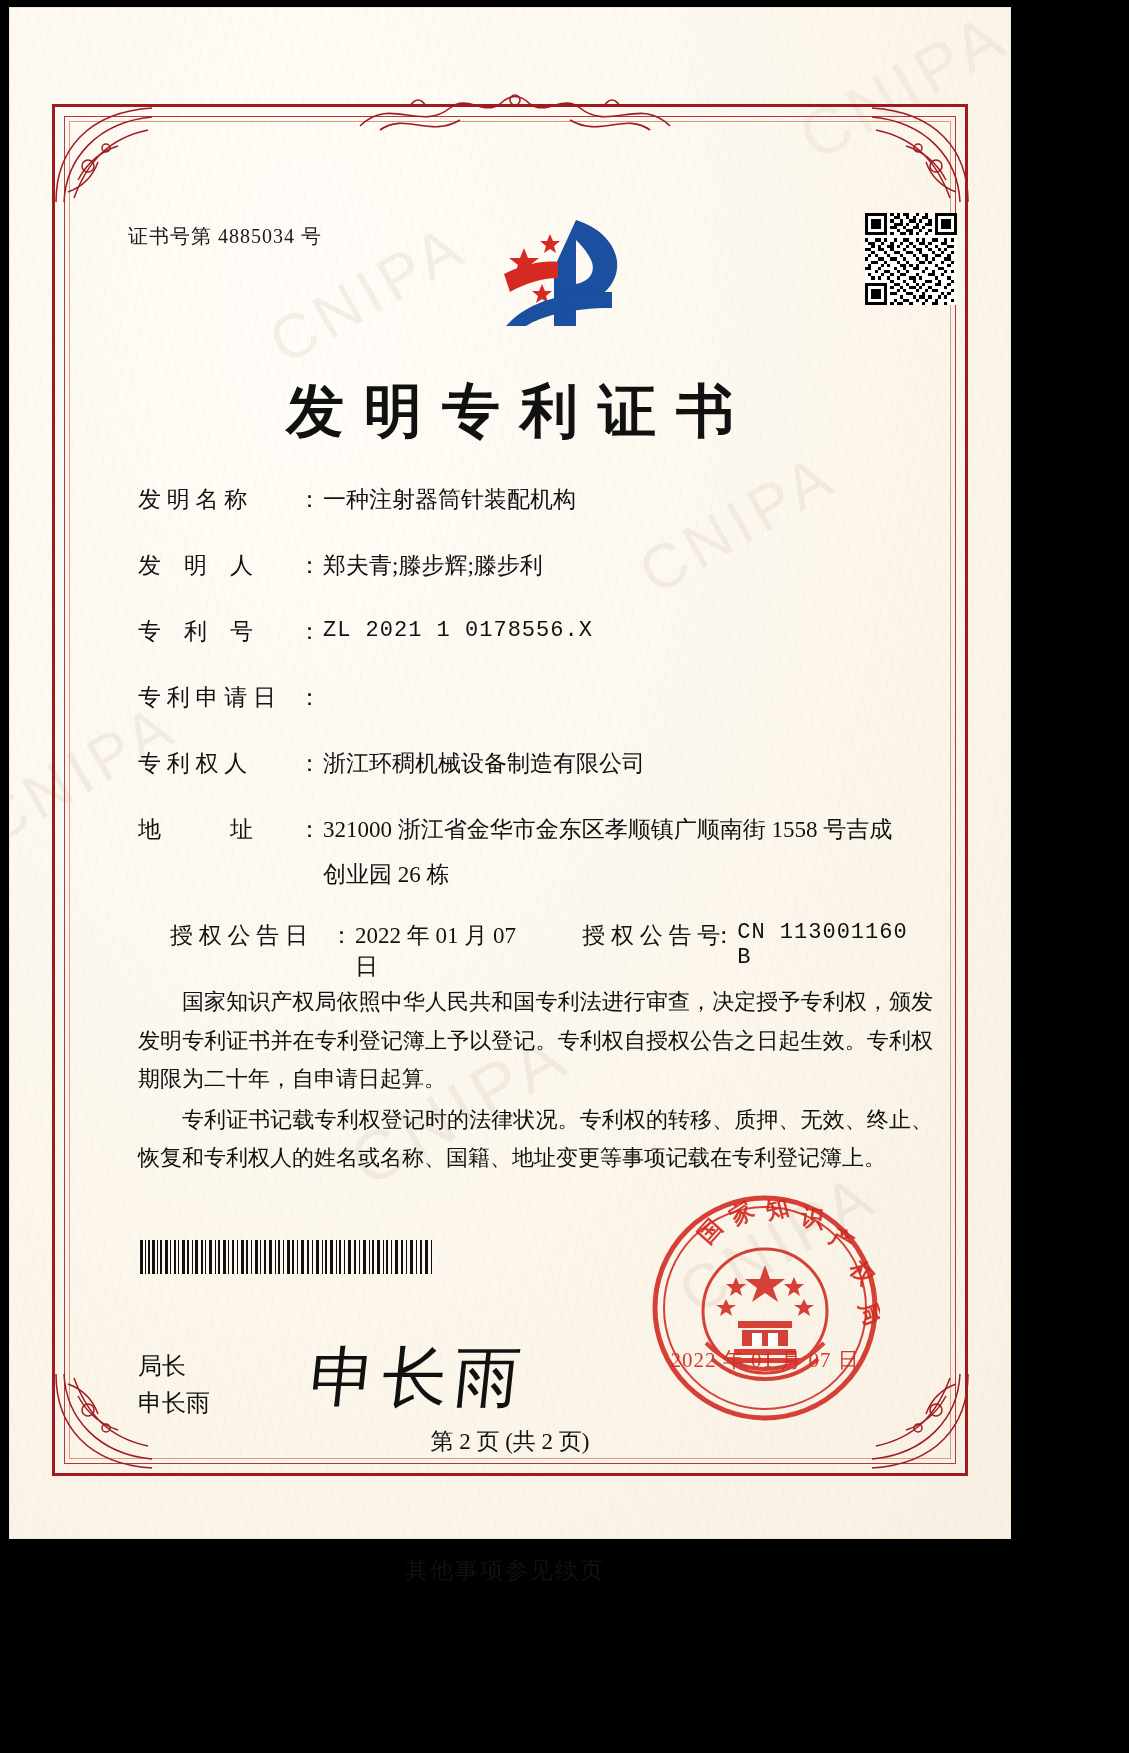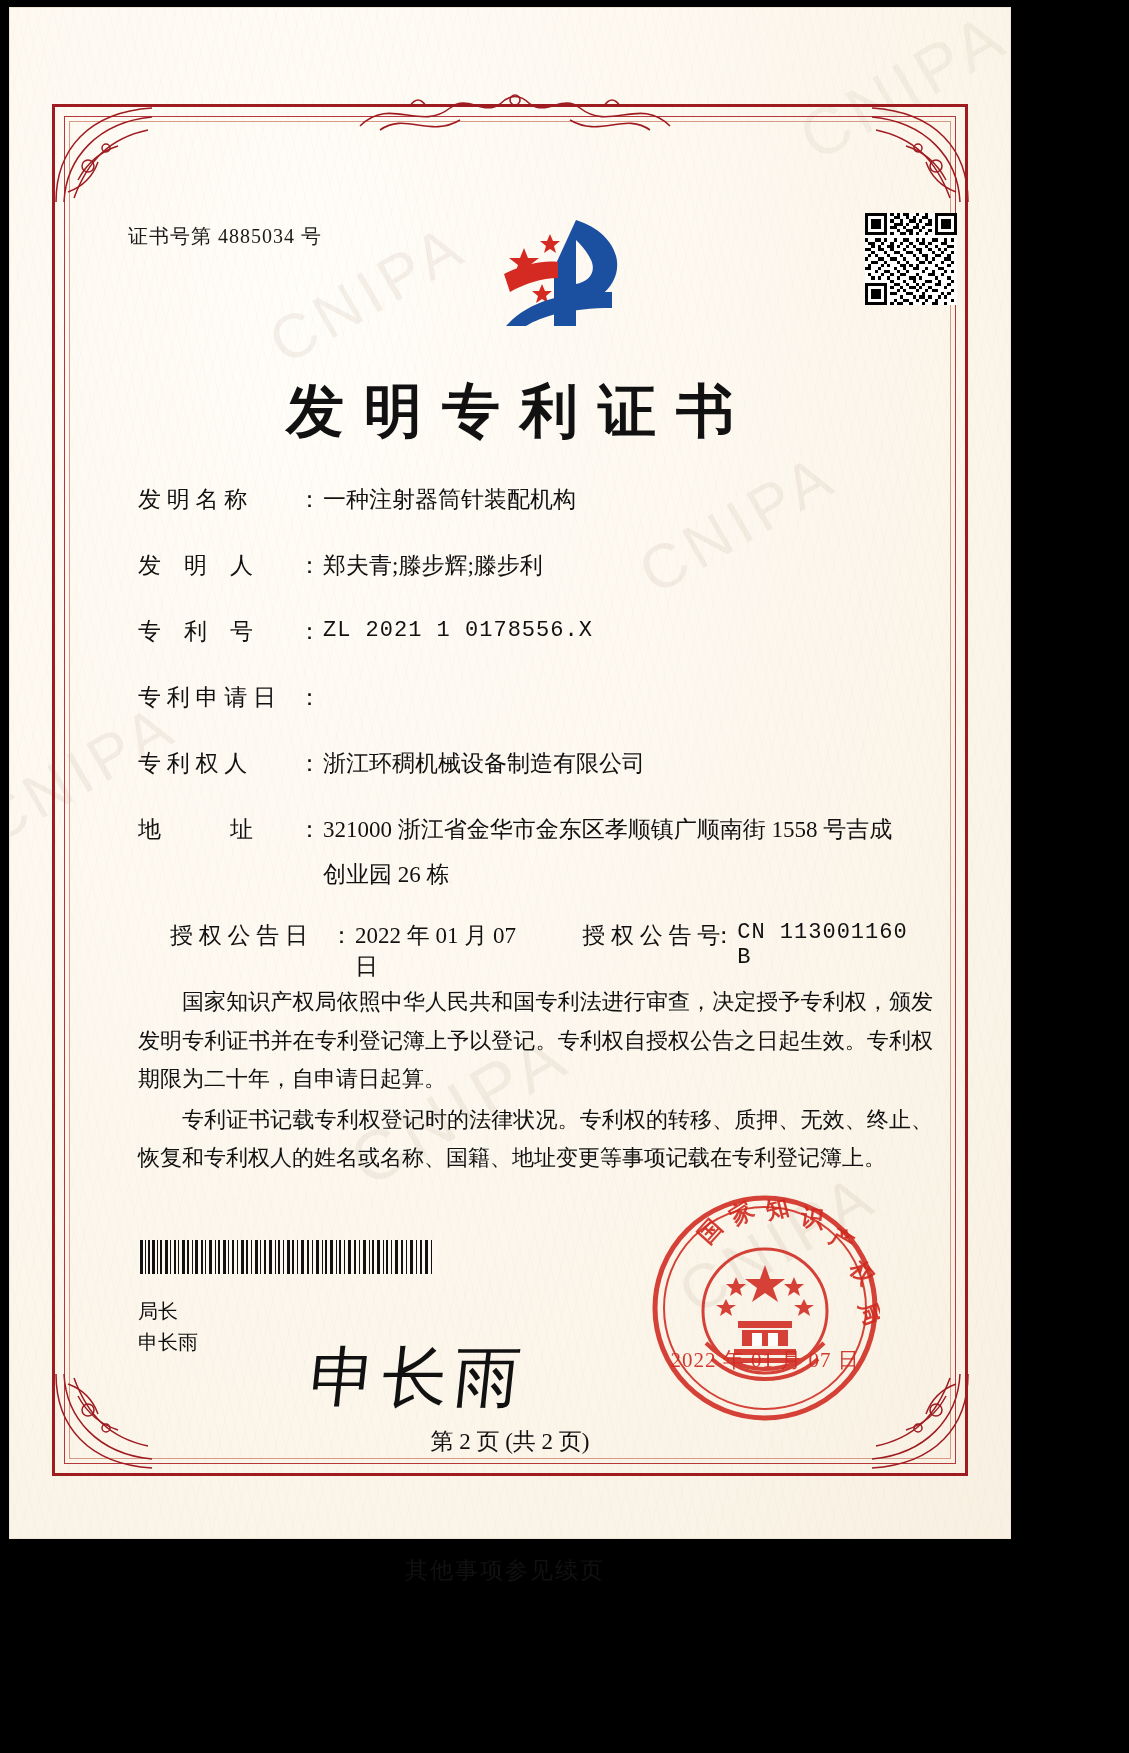--- a/index.html
+++ b/index.html
@@ -220,22 +220,22 @@
     left: 128px;
     top: 1232px;
     width: 300px;
     height: 34px;
   }
 
   
   .sig-label {
     position: absolute;
     left: 128px;
-    top: 1288px;
-    font-size: 20px;
+    top: 1340px;
+    font-size: 24px;
     line-height: 1.55;
     color: #111;
   }
   .sig-hand {
     position: absolute;
     left: 300px;
     top: 1325px;
     font-size: 66px;
     color: #111;
     font-family: "Liberation Serif", serif;

